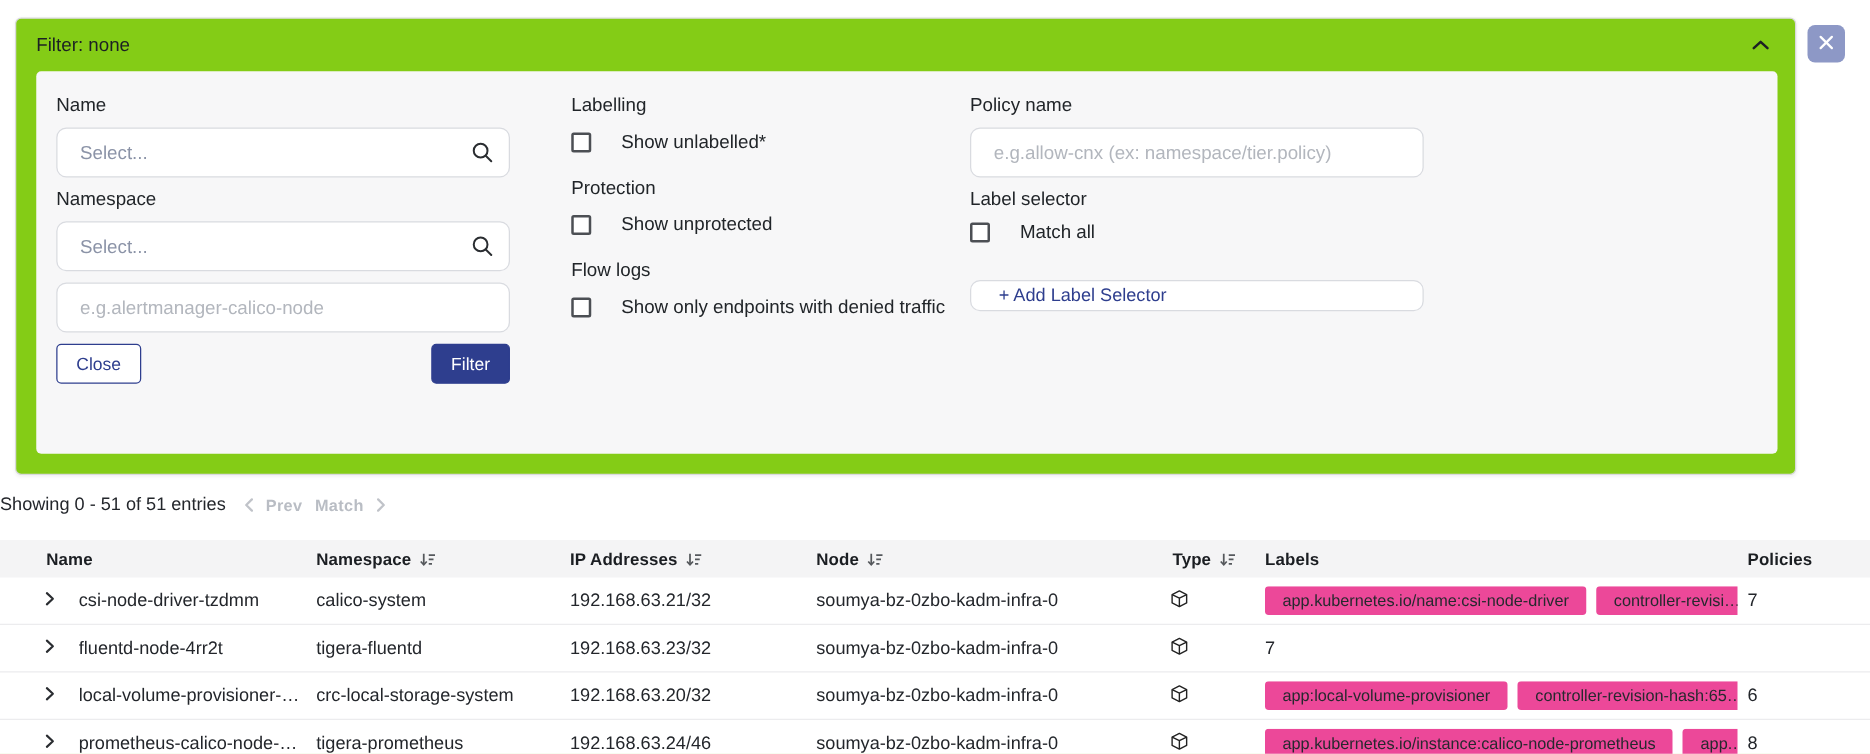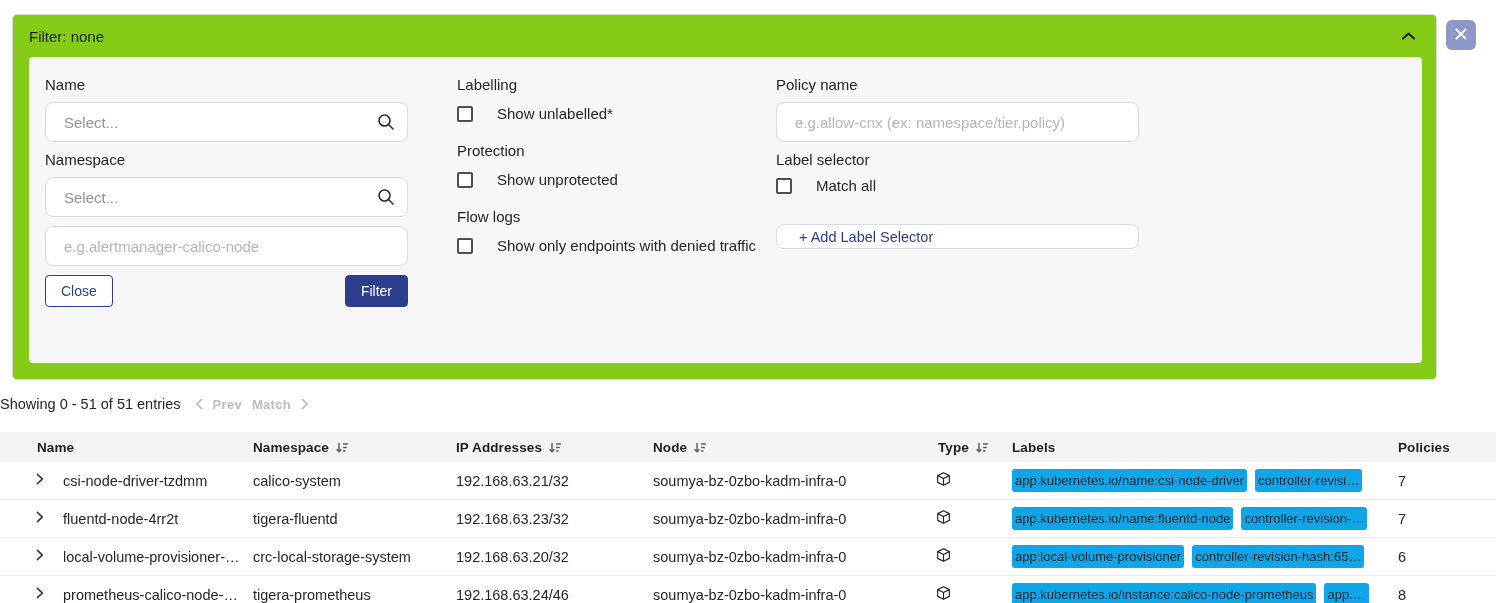--- a/index.html
+++ b/index.html
@@ -74,21 +74,21 @@
   .th { display:flex; align-items:center; gap:6px; padding-left:8px; }
   .th:first-child { padding-left:37px; }
   .sort-ic { display:inline-flex; }
 
   .trow { height:38px; border-bottom:1px solid #ececee; font-size:14.5px; color:#23262b; }
   .td { padding-left:8px; white-space:nowrap; overflow:hidden; }
   .name-cell { display:flex; align-items:center; gap:19px; padding-left:36px; }
   .expander { display:flex; align-items:center; cursor:pointer; background:none; border:none; }
   .type-cell { display:flex; align-items:center; padding-left:6px; }
   .labels-cell { display:flex; align-items:center; gap:8px; }
-  .tag { background:#0ea5e9; color:#26292e; font-size:13px; padding:4px 3px;
+  .tag { background:#ec4899; color:#26292e; font-size:13px; padding:4px 14px;
          border-radius:3px; white-space:nowrap; }
 </style>
 </head>
 <body>
 
 <section class="filter-card">
   <div class="card-header">
     <span class="card-title">Filter: none</span>
     <button class="collapse-btn">
       <span>
@@ -295,24 +295,20 @@
     </div>
     <div class="td">tigera-fluentd</div>
     <div class="td">192.168.63.23/32</div>
     <div class="td">soumya-bz-0zbo-kadm-infra-0</div>
     <div class="td type-cell">
         <span><svg width="15" height="16" viewBox="0 0 16 16">
             <path d="M8 1.3 L14.2 4.4 L14.2 11.6 L8 14.7 L1.8 11.6 L1.8 4.4 Z" fill="none" stroke="#222" stroke-width="1.2" stroke-linejoin="round"></path>
             <path d="M1.8 4.4 L8 7.5 L14.2 4.4 M8 7.5 L8 14.7" fill="none" stroke="#222" stroke-width="1.2" stroke-linejoin="round"></path>
           </svg></span>
       </div>
-    <div class="td labels-cell">
-      <span class="tag">app.kubernetes.io/name:fluentd-node</span>
-      <span class="tag">controller-revision-…</span>
-    </div>
     <div class="td">7</div>
   </div>
 
   <div class="trow">
     <div class="td name-cell">
       <button class="expander">
           <span><svg width="8" height="12" viewBox="0 0 8 12">
               <polyline points="1.5,1.5 6.3,6 1.5,10.5" fill="none" stroke="#2a2d31" stroke-width="1.7" stroke-linecap="round" stroke-linejoin="round"></polyline>
             </svg></span>
         </button>

